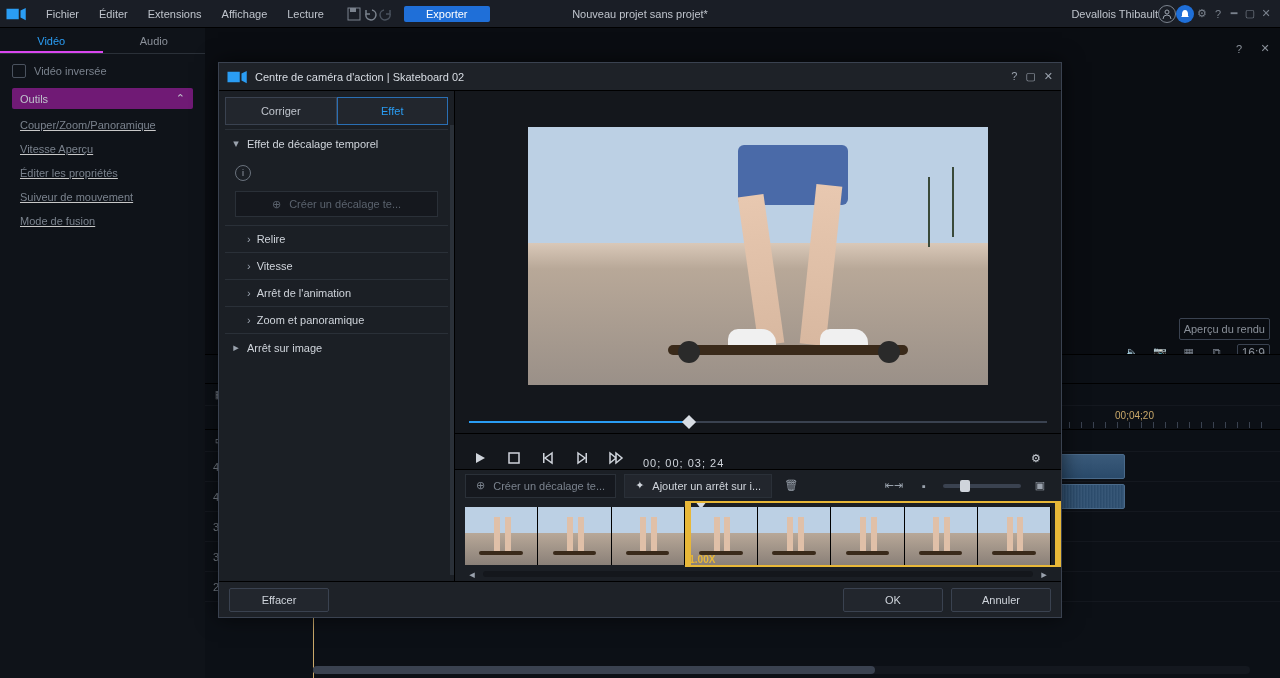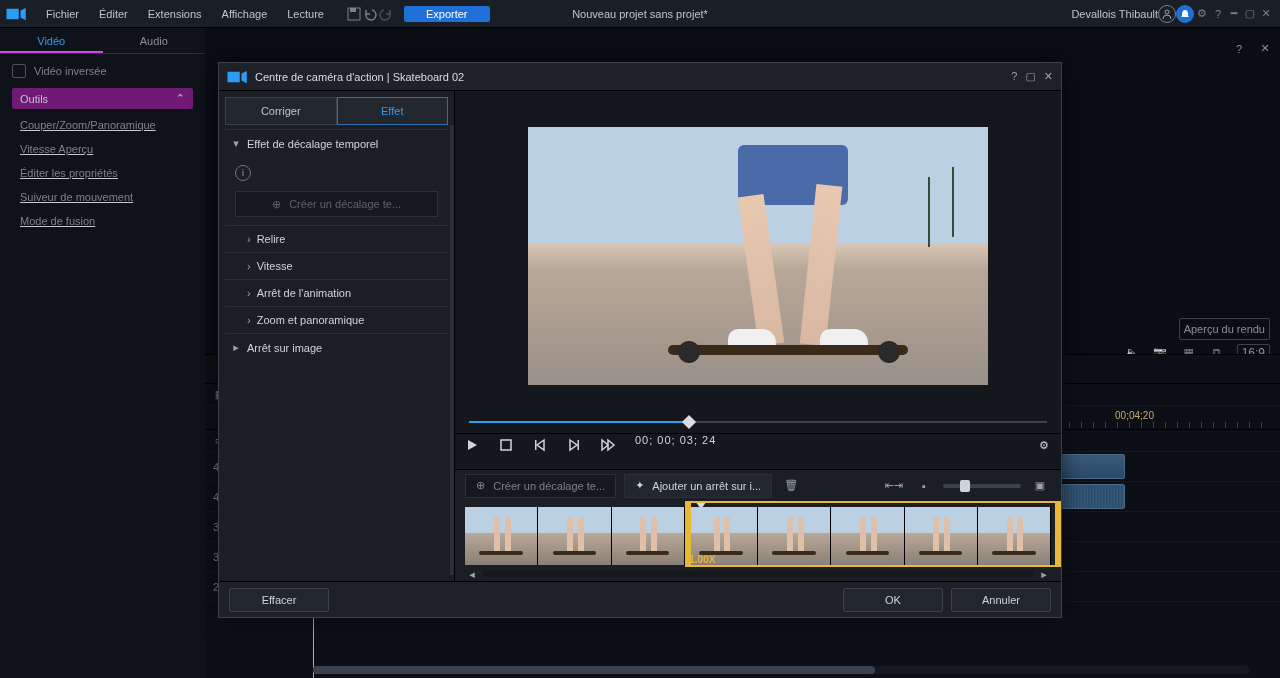--- a/index.html
+++ b/index.html
@@ -106,21 +106,21 @@
 .shorts { position:absolute; left:210px; bottom:180px; width:110px; height:60px; background:#4a6aa8; border-radius:6px; }
 .shoe { position:absolute; bottom:32px; width:48px; height:24px; background:#f0f0f0; border-radius:10px 14px 4px 4px; }
 .shoe.s1 { left:200px; } .shoe.s2 { left:292px; }
 
 .scrub { padding:6px 14px; }
 .scrub-track { position:relative; height:10px; }
 .scrub-bg { position:absolute; left:0; right:0; top:4px; height:2px; background:#3a4250; }
 .scrub-fill { position:absolute; left:0; width:38%; top:4px; height:2px; background:#2a9df4; }
 .scrub-handle { position:absolute; left:38%; top:0; width:10px; height:10px; background:#d8dde4; transform:translateX(-50%) rotate(45deg); }
 
-.transport { height:36px; display:flex; align-items:flex-start; padding:0 6px; gap:12px; border-top:1px solid #000; }
+.transport { height:36px; display:flex; align-items:flex-end; padding:0 14px; gap:12px; border-top:1px solid #000; }
 .tbtn { width:22px; height:22px; display:flex; align-items:center; justify-content:center; color:#cfd4db; cursor:pointer; }
 .tc { color:#cfd4db; margin-left:4px; letter-spacing:1px; }
 .transport .gear { margin-left:auto; }
 
 .mtool { height:32px; display:flex; align-items:center; padding:0 10px; gap:8px; border-top:1px solid #000; background:#1b1f25; }
 .mtool-btn { display:flex; align-items:center; gap:8px; border:1px solid #2a3038; height:24px; padding:0 10px; color:#7a828d; background:#15181e; cursor:pointer; }
 .mtool-btn.enabled { color:#cfd4db; background:#22262d; }
 .mtool-spacer { flex:1; }
 .mtool-icon { width:22px; height:22px; display:flex; align-items:center; justify-content:center; color:#9aa2ad; cursor:pointer; }
 .zoom-slider { width:78px; height:4px; background:#3a4250; position:relative; border-radius:2px; }

